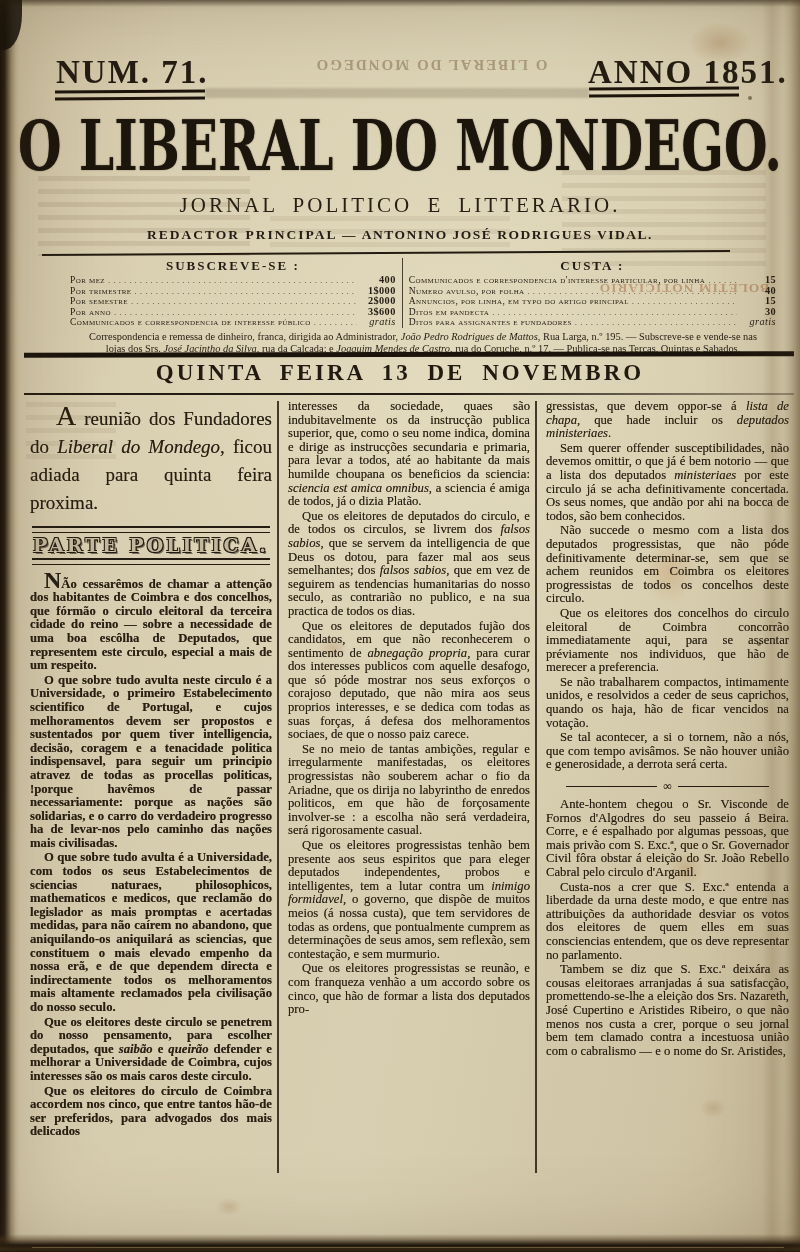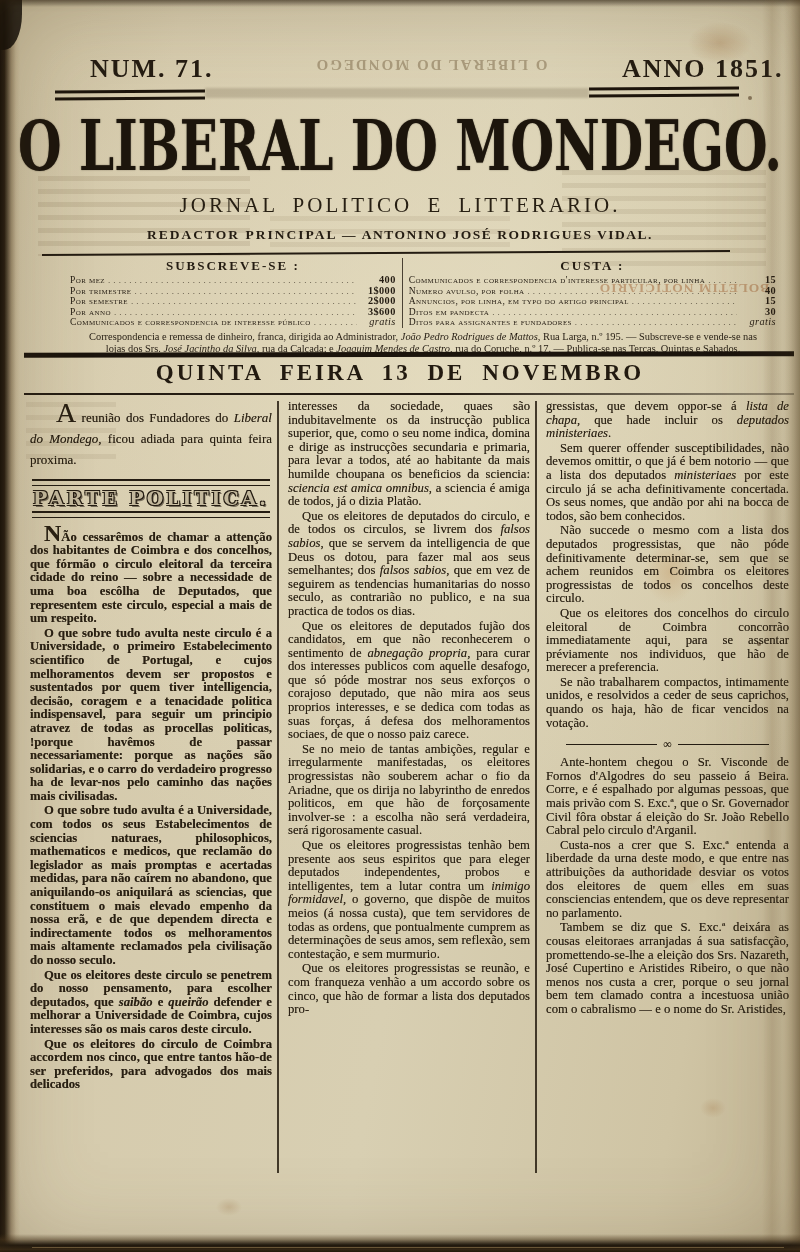--- a/index.html
+++ b/index.html
@@ -35,21 +35,21 @@
   .gs4{left:26px;top:402px;width:90px;height:64px;opacity:0.35;}
   .stain{position:absolute;border-radius:50%;pointer-events:none;}
   .st1{left:688px;top:22px;width:64px;height:42px;background:radial-gradient(closest-side,rgba(150,100,50,0.30),transparent);}
   .st2{left:644px;top:540px;width:52px;height:64px;background:radial-gradient(closest-side,rgba(196,158,108,0.45),transparent);}
   .st3{left:668px;top:852px;width:36px;height:34px;background:radial-gradient(closest-side,rgba(168,118,66,0.28),transparent);}
   .st4{left:318px;top:636px;width:30px;height:24px;background:radial-gradient(closest-side,rgba(150,100,58,0.25),transparent);}
   .st5{left:700px;top:1098px;width:26px;height:20px;background:radial-gradient(closest-side,rgba(160,112,62,0.25),transparent);}
   .st6{left:216px;top:1198px;width:26px;height:18px;background:radial-gradient(closest-side,rgba(150,104,58,0.22),transparent);}
   .speck{position:absolute;width:4px;height:4px;border-radius:50%;background:rgba(70,48,24,0.55);}
   
-  .issue,.year{position:absolute;top:54px;font-size:26px;font-weight:bold;letter-spacing:2px;white-space:nowrap;margin-left:34px;}
+  .issue,.year{position:absolute;top:54px;font-size:33px;font-weight:bold;letter-spacing:2px;white-space:nowrap;}
   .issue{left:56px;}
   .year{left:588px;}
   .hrule{position:absolute;height:4px;border-top:3.5px solid #1d150c;border-bottom:3.5px solid #1d150c;transform:rotate(-0.3deg);}
   .hrule.l{left:55px;top:90px;width:150px;}
   .hrule.r{left:589px;top:87px;width:150px;}
   .hband{position:absolute;left:205px;top:88px;width:384px;height:10px;background:rgba(120,105,78,0.28);filter:blur(1.2px);}
   .masthead{position:absolute;top:102px;left:0;width:100%;margin:0;text-align:center;white-space:nowrap;
     font-family:"DejaVu Serif", serif;font-size:50px;font-weight:bold;line-height:72px;letter-spacing:0px;color:#1c150c;
     transform:scaleY(1.38);transform-origin:50% 20%;text-shadow:0 0 1px rgba(28,21,12,0.8);}
   .subtitle{position:absolute;top:193px;left:0;width:100%;text-align:center;font-size:21px;letter-spacing:3px;word-spacing:7px;color:#271f13;}
@@ -80,21 +80,21 @@
     text-shadow:0 0 0.5px rgba(40,31,18,0.55);}
   .col p{margin:0 0 1px 0;text-indent:14px;}
   .col p.noindent{text-indent:0;}
   .col p.dropcap::first-letter{font-size:24px;line-height:12px;}
   .col1{left:30px;width:242px;}
   .col2{left:288px;width:242px;}
   .col3{left:546px;width:243px;}
   .vsep{position:absolute;top:401px;width:1.6px;height:772px;background:rgba(40,30,18,0.85);}
   .vsep.s1{left:277px;}
   .vsep.s2{left:535px;}
-  .lead{font-size:13px;line-height:21px;margin:2px 0 9px 0 !important;text-indent:26px !important;}
+  .lead{font-size:19px;line-height:28px;margin:2px 0 9px 0 !important;text-indent:26px !important;}
   .lead::first-letter{font-size:28px;}
   .drule{height:4px;border-top:2.5px solid #241c12;border-bottom:1.5px solid #241c12;margin:0 2px;}
   .sechead{text-align:center;font-size:19px;font-weight:bold;letter-spacing:3px;margin:6px 0 5px 0;
     font-family:"DejaVu Serif", serif;color:rgba(213,202,172,0.9);
     text-shadow:-1px -1px 0 #241c12,1px -1px 0 #241c12,-1px 1px 0 #241c12,1px 1px 0 #241c12,2px 2px 0 rgba(36,28,18,0.55);}
   .paras{margin-top:9px;font-weight:bold;}
   .orn{display:flex;align-items:center;margin:9px 20px 7px 20px;}
   .orn::before,.orn::after{content:"";flex:1;border-top:1.6px solid #241c12;}
   .orn span{padding:0 6px;font-size:12px;line-height:10px;}
   i{font-style:italic;}
@@ -240,20 +240,21 @@
 
   <div class="vsep s2"></div>
 
   <div class="col col3">
     <div>
         <p class="noindent">gressistas, que devem oppor-se á <i>lista de chapa</i>, que hade incluir os <i>deputados ministeriaes</i>.</p>
         <p>Sem querer offender susceptibilidades, não devemos omittir, o que já é bem notorio — que a lista dos deputados <i>ministeriaes</i> por este circulo já se acha definitivamente concertada. Os seus nomes, que andão por ahi na bocca de todos, são bem conhecidos.</p>
         <p>Não succede o mesmo com a lista dos deputados progressistas, que não póde definitivamente determinar-se, sem que se achem reunidos em Coimbra os eleitores progressistas de todos os concelhos deste circulo.</p>
         <p>Que os eleitores dos concelhos do circulo eleitoral de Coimbra concorrão immediatamente aqui, para se assentar préviamente nos individuos, que hão de merecer a preferencia.</p>
         <p>Se não trabalharem compactos, intimamente unidos, e resolvidos a ceder de seus caprichos, quando os haja, hão de ficar vencidos na votação.</p>
+        <p>Se tal acontecer, a si o tornem, não a nós, que com tempo avisâmos. Se não houver união e generosidade, a derrota será certa.</p>
       </div>
     <div class="orn">
       <span>∞</span>
     </div>
     <div>
         <p>Ante-hontem chegou o Sr. Visconde de Fornos d'Algodres do seu passeio á Beira. Corre, e é espalhado por algumas pessoas, que mais privão com S. Exc.ª, que o Sr. Governador Civil fôra obstar á eleição do Sr. João Rebello Cabral pelo circulo d'Arganil.</p>
         <p>Custa-nos a crer que S. Exc.ª entenda a liberdade da urna deste modo, e que entre nas attribuições da authoridade desviar os votos dos eleitores de quem elles em suas consciencias entendem, que os deve representar no parlamento.</p>
         <p>Tambem se diz que S. Exc.ª deixára as cousas eleitoraes arranjadas á sua satisfacção, promettendo-se-lhe a eleição dos Srs. Nazareth, José Cupertino e Aristides Ribeiro, o que não menos nos custa a crer, porque o seu jornal bem tem clamado contra a incestuosa união com o cabralismo — e o nome do Sr. Aristides,</p>
       </div>
   </div>

